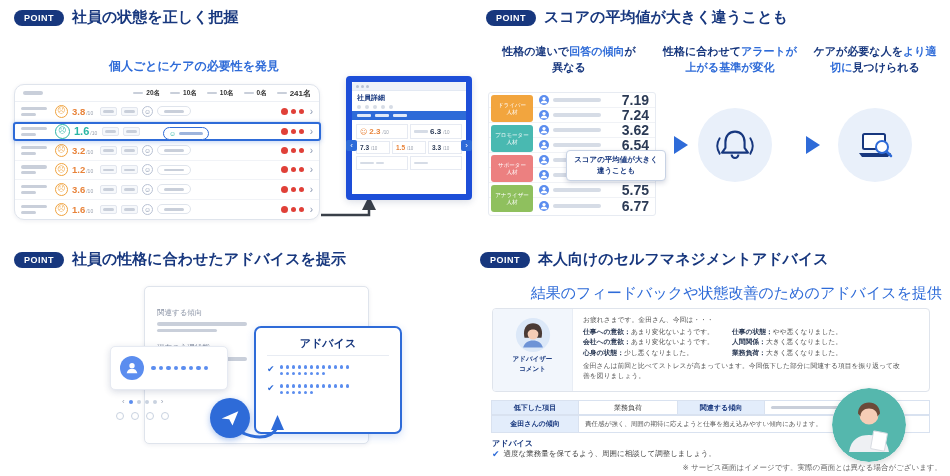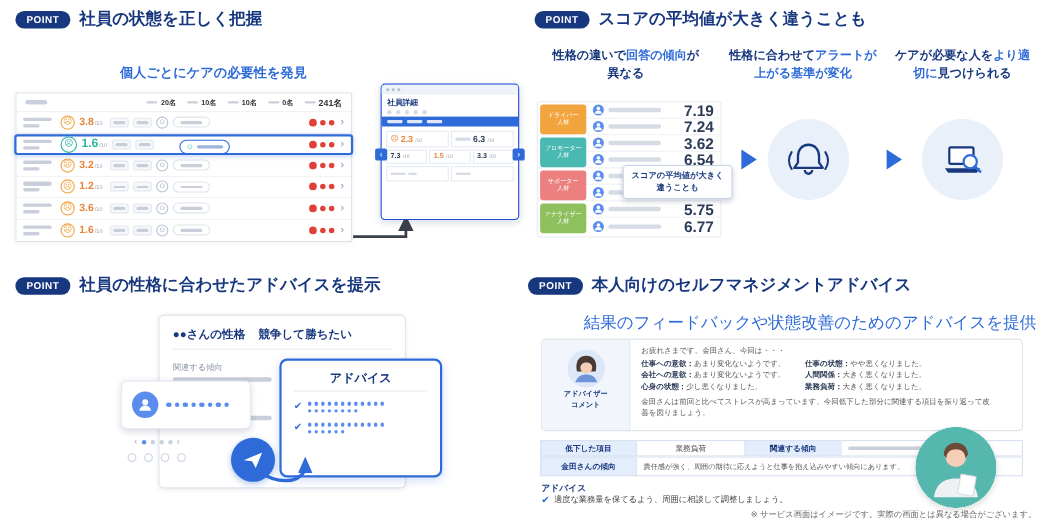--- a/index.html
+++ b/index.html
@@ -11,21 +11,21 @@
 .q3{left:14px;top:250px;width:442px;height:212px}
 .q4{left:480px;top:250px;width:462px;height:212px}
 .heading{display:flex;align-items:center;gap:8px}
 .badge{background:#17377E;color:#fff;font-size:9px;font-weight:bold;padding:3px 10px;border-radius:10px;letter-spacing:.5px}
 .qtitle{font-size:15px;font-weight:bold;color:#17377E}
 .bar{display:inline-block;background:#C9CFDA;border-radius:2px;height:3.5px}
 .t-navy{color:#17377E}.t-blue{color:#2E6BD8}
 
 
 .q1-subtitle{position:absolute;left:10px;top:50px;width:340px;text-align:center;color:#2E6BD8;font-weight:bold;font-size:12px}
-.emp-table{position:absolute;left:0;top:76px;width:306px;height:136px;background:#fff;border:1px solid #DFE4EC;border-radius:0;box-shadow:0 1px 4px rgba(20,40,90,.08)}
+.emp-table{position:absolute;left:0;top:76px;width:306px;height:136px;background:#fff;border:1px solid #DFE4EC;border-radius:10px;box-shadow:0 1px 4px rgba(20,40,90,.08)}
 .t-head{height:17px;display:flex;align-items:center;gap:10px;padding:0 8px;border-bottom:1px solid #EDF0F5;font-size:6.5px;color:#444}
 .t-head .lead{margin-right:auto}
 .t-sum{display:flex;align-items:center;gap:3px}
 .t-sum b{font-size:6.5px;color:#333}
 .t-sum.big b{font-size:8px}
 .t-sum .bar{width:10px;height:2.5px}
 .erow{height:19.5px;display:flex;align-items:center;gap:4px;padding:0 6px;border-bottom:1px solid #F1F3F7;position:relative}
 .nbars{display:flex;flex-direction:column;gap:2.5px;width:30px}
 .face{width:13px;height:13px;border-radius:50%;border:1.5px solid #F0A33F;color:#F0A33F;font-size:8px;line-height:1;display:flex;align-items:center;justify-content:center;flex:none}
 .score{display:flex;align-items:baseline;gap:1px;width:24px}
@@ -37,21 +37,21 @@
 .dots{display:flex;gap:3px;margin-left:auto;align-items:center}
 .dots i{width:5px;height:5px;border-radius:50%;background:#E04038}
 .dots i:first-child{width:7px;height:7px}
 .chev{color:#8A97B0;font-size:10px;margin-left:2px}
 .erow.hl{border:2px solid #2E6BD8;border-radius:3px;margin:0 -2px;background:#fff;box-shadow:0 1px 5px rgba(46,107,216,.3);z-index:2}
 .erow.hl .face{border-color:#2AB5A5;color:#2AB5A5;width:15px;height:15px}
 .erow.hl .score b{color:#2AB5A5;font-size:11px}
 .bubble{position:absolute;left:148px;top:3px;height:13px;background:#fff;border:1px solid #2E6BD8;border-radius:7px;padding:0 5px;display:flex;align-items:center;gap:3px;z-index:3}
 .bubble .bface{color:#2AB5A5;font-size:7px;line-height:1}
 .q1-arrow{position:absolute;left:295px;top:155px;width:120px;height:60px}
-.dwin{position:absolute;left:332px;top:68px;width:126px;height:124px;background:#fff;border:1px solid #1d4ed8;border-radius:4px;box-shadow:0 2px 7px rgba(20,40,90,.15)}
+.dwin{position:absolute;left:332px;top:68px;width:126px;height:124px;background:#fff;border:6px solid #1d4ed8;border-radius:4px;box-shadow:0 2px 7px rgba(20,40,90,.15)}
 .dwin-chrome{height:9px;background:#EEF2F9;border-bottom:1px solid #E3E9F3;display:flex;align-items:center;gap:2px;padding:0 4px;border-radius:3px 3px 0 0}
 .dwin-chrome i{width:3px;height:3px;border-radius:50%;background:#B9C2D4}
 .dwin-title{font-size:7px;font-weight:bold;color:#17377E;padding:2px 5px 1px}
 .dwin-icons{display:flex;gap:4px;padding:1px 5px 2px}
 .dwin-icons i{width:4px;height:4px;border-radius:50%;background:#D6DCE6}
 .dwin-tabs{height:9px;background:#2E6BD8;display:flex;align-items:center;gap:4px;padding:0 5px}
 .dwin-tabs i{width:14px;height:3px;background:rgba(255,255,255,.85);border-radius:1px}
 .dwin-body{padding:3px}
 .drow{display:flex}
 .dcell{flex:1;border:1px solid #E6EAF2;margin:1px;padding:2px 3px;display:flex;align-items:baseline;gap:2px}
@@ -524,24 +524,20 @@
   </div>
 </section>
 
 <section class="quad q3">
   <div class="heading">
     <span class="badge">POINT</span>
     <h2 class="qtitle">社員の性格に合わせたアドバイスを提示</h2>
   </div>
 
   <div class="mcard">
-    <div class="mcard-h">
-      <span>●●さんの性格</span>
-      <span>競争して勝ちたい</span>
-    </div>
     <div class="mlabel">関連する傾向</div>
     <div class="mbars">
         <i class="bar" style="width:90px"></i>
         <i class="bar" style="width:60px"></i>
       </div>
     <div class="mlabel">現在の心理状態</div>
     <div class="mbars">
         <i class="bar" style="width:90px"></i>
         <i class="bar" style="width:48px"></i>
       </div>

